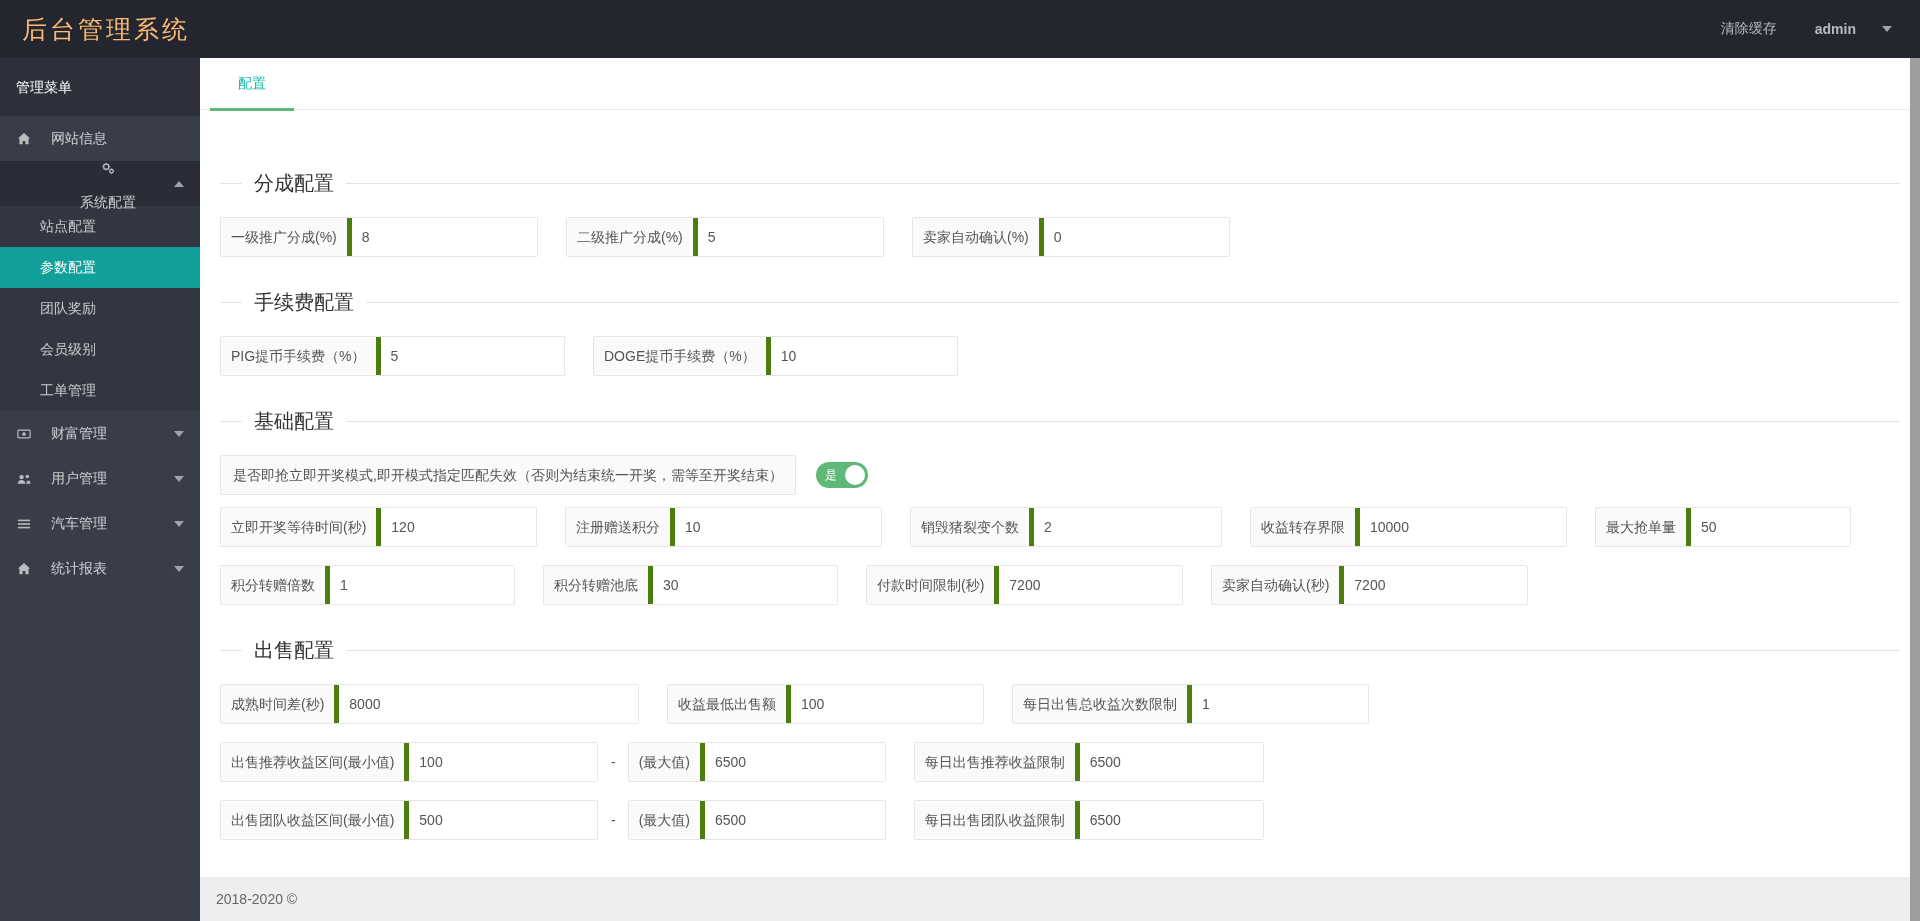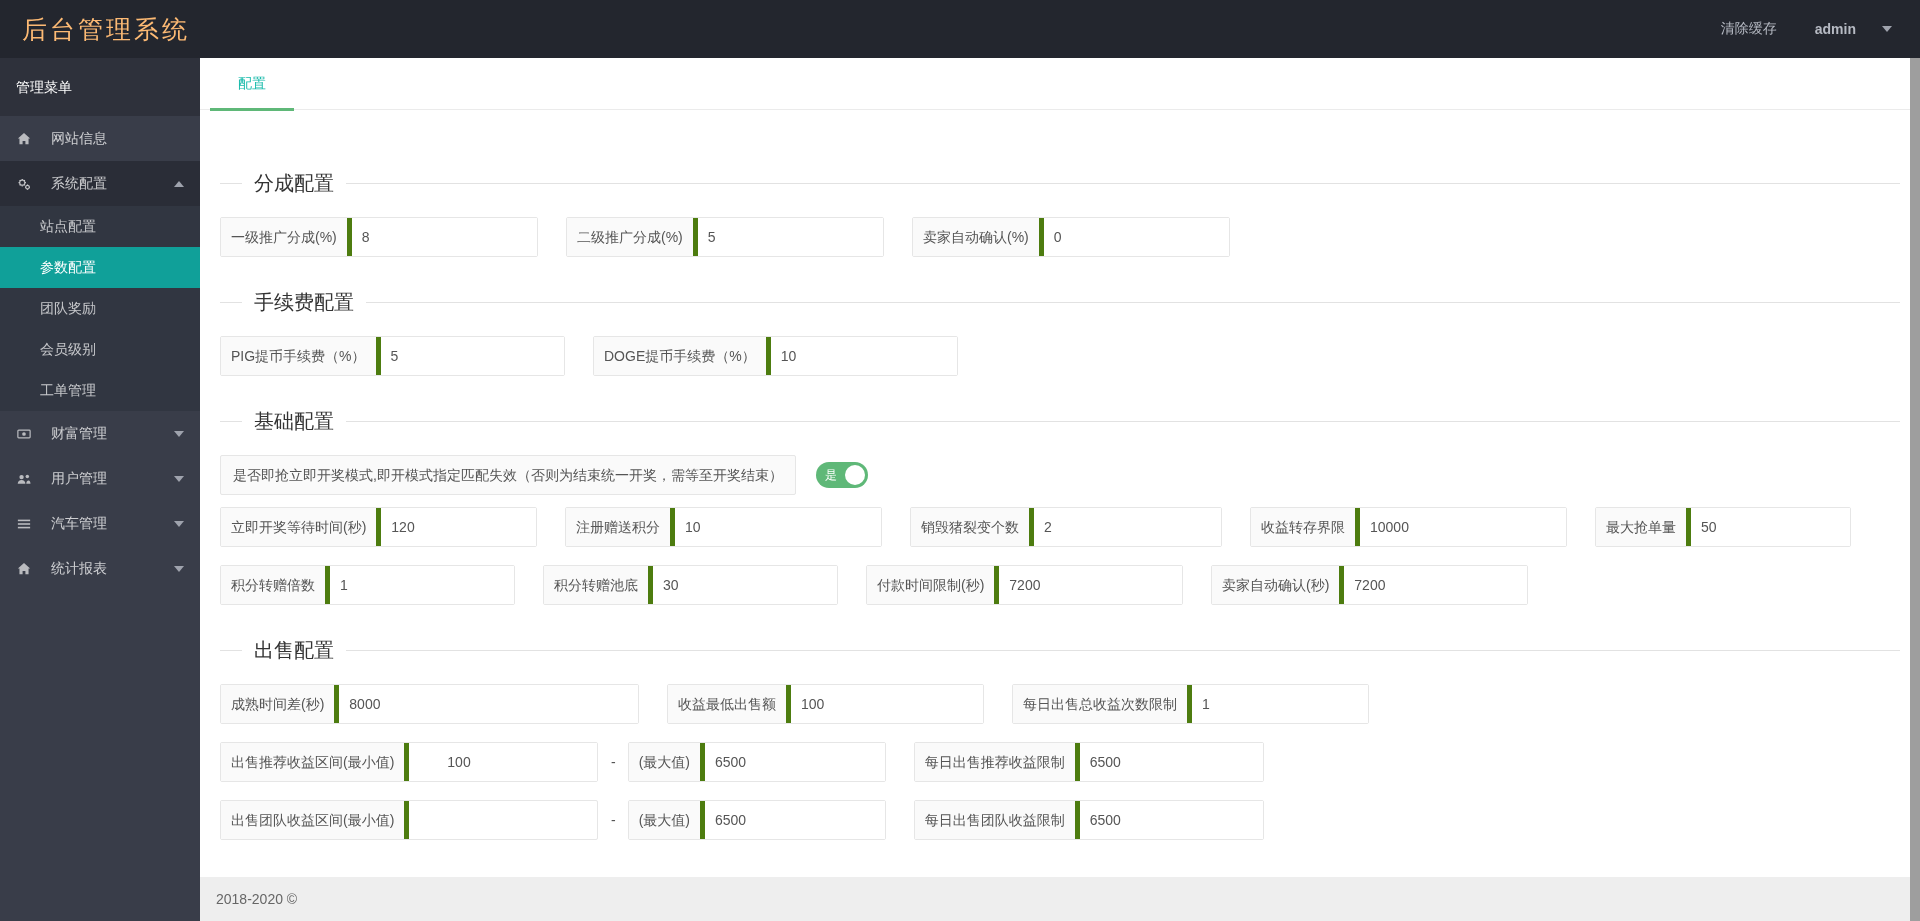--- a/index.html
+++ b/index.html
@@ -16,21 +16,21 @@
   .caret-down { width:0; height:0; border-left:5px solid transparent; border-right:5px solid transparent; border-top:6px solid #9fa3ad; display:inline-block; }
   .caret-up   { width:0; height:0; border-left:5px solid transparent; border-right:5px solid transparent; border-bottom:6px solid #9fa3ad; display:inline-block; }
 
   
   .sidebar { position:absolute; top:58px; left:0; bottom:0; width:200px; background:#393D49; z-index:15; }
   .menu-title { height:58px; line-height:58px; padding-left:16px; color:#fff; font-size:14px; background:#2E313B; }
   .nav-item { height:45px; display:flex; align-items:center; gap:19px; padding-left:16px;
               color:rgba(255,255,255,.75); font-size:14px; cursor:pointer; position:relative; }
   .nav-item .icon { width:16px; display:flex; align-items:center; justify-content:center; color:rgba(255,255,255,.65); }
   .nav-item .item-caret { position:absolute; right:16px; top:50%; transform:translateY(-50%); }
-  .nav-item.opened { background:#2A2D37; }
+  .nav-item.opened { background:#2A2D37;flex-direction:column; }
   .submenu { background:#313641; }
   .sub-item { height:41px; line-height:41px; padding-left:40px; color:rgba(255,255,255,.72); font-size:14px; cursor:pointer; }
   .sub-item.active { background:#10A099; color:#fff; }
 
   
   .main { position:absolute; top:58px; left:200px; right:0; bottom:0; background:#fff; overflow:hidden; }
   .scrollbar-track { position:absolute; top:0; right:0; bottom:0; width:10px; background:#9E9E9E; z-index:30; cursor:pointer; }
 
   .tabbar { height:52px; position:relative; border-bottom:1px solid #ebebeb; padding-left:10px; }
   .tab { display:inline-block; padding:0 28px; line-height:51px; font-size:14px; color:#16baaa; position:relative; cursor:pointer; }
@@ -43,21 +43,21 @@
   .field-title::after  { content:""; flex:1; height:1px; background:#e2e2e2; margin-left:12px; }
   .field-title:first-child { margin-top:32px; }
 
   .frow { display:flex; align-items:center; margin-bottom:18px; }
   .group { display:flex; height:40px; border:1px solid #e6e6e6; border-radius:2px; background:#fff; margin-right:28px; }
   .frow .group:last-child { margin-right:0; }
   .glabel { background:#fafafa; border-right:5px solid #4d7c0f; padding:0 10px; line-height:38px;
             font-size:14px; color:#555; white-space:nowrap; }
   .ginput { flex:1; min-width:0; border:none; outline:none; padding:0 10px; font-size:14px; color:#555;
             font-family:inherit; background:#fff; }
-  .range-min { margin-right:0 !important;gap:28px; }
+  .range-min { margin-right:0 !important; }
   .dash { color:#555; font-size:14px; margin:0 12px 0 13px; }
 
   .toggle-row { display:flex; align-items:center; margin-bottom:12px; }
   .toggle-label-box { height:40px; line-height:38px; border:1px solid #e6e6e6; border-radius:2px;
                       background:#fafafa; padding:0 12px; font-size:14px; color:#555; white-space:nowrap; }
   .switch { width:52px; height:26px; border-radius:13px; background:#5FB878; margin-left:20px;
             position:relative; cursor:pointer; flex:none; }
   .switch-text { position:absolute; left:9px; top:0; line-height:26px; color:#fff; font-size:12px; }
   .switch-knob { position:absolute; right:3px; top:3px; width:20px; height:20px; border-radius:50%; background:#fff; }
 
@@ -272,20 +272,21 @@
         <input class="ginput" value="6500" style="">
       </div>
       <div class="group" style="width:350px">
         <span class="glabel">每日出售推荐收益限制</span>
         <input class="ginput" value="6500" style="">
       </div>
     </div>
     <div class="frow">
       <div class="group range-min" style="width:378px">
         <span class="glabel">出售团队收益区间(最小值)</span>
+        <input class="ginput" value="500" style="">
       </div>
       <span class="dash">-</span>
       <div class="group" style="width:258px">
         <span class="glabel">(最大值)</span>
         <input class="ginput" value="6500" style="">
       </div>
       <div class="group" style="width:350px">
         <span class="glabel">每日出售团队收益限制</span>
         <input class="ginput" value="6500" style="">
       </div>

